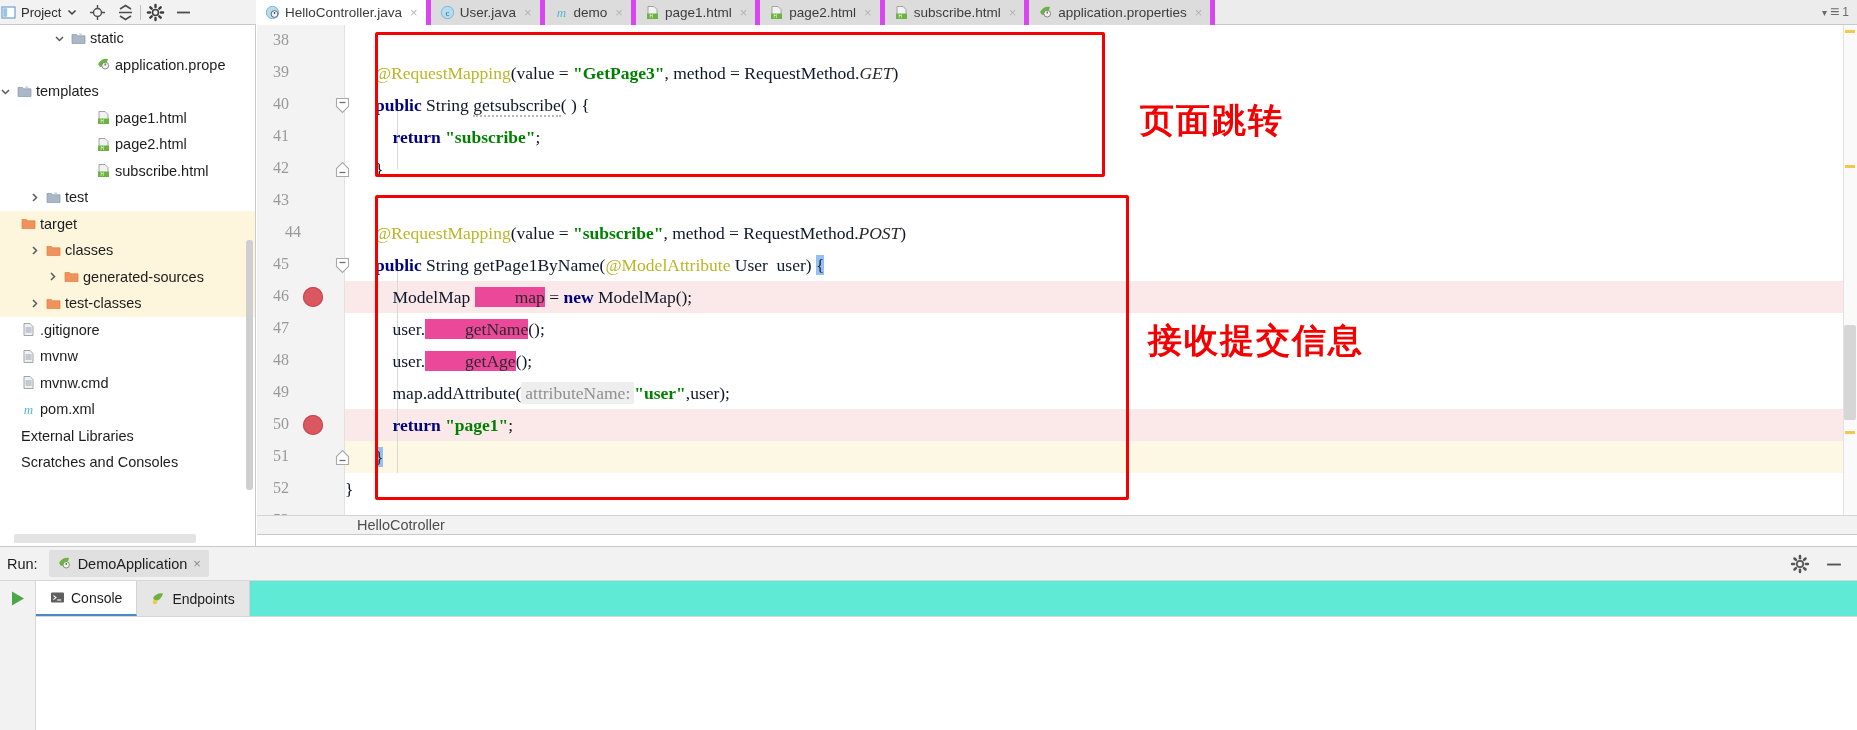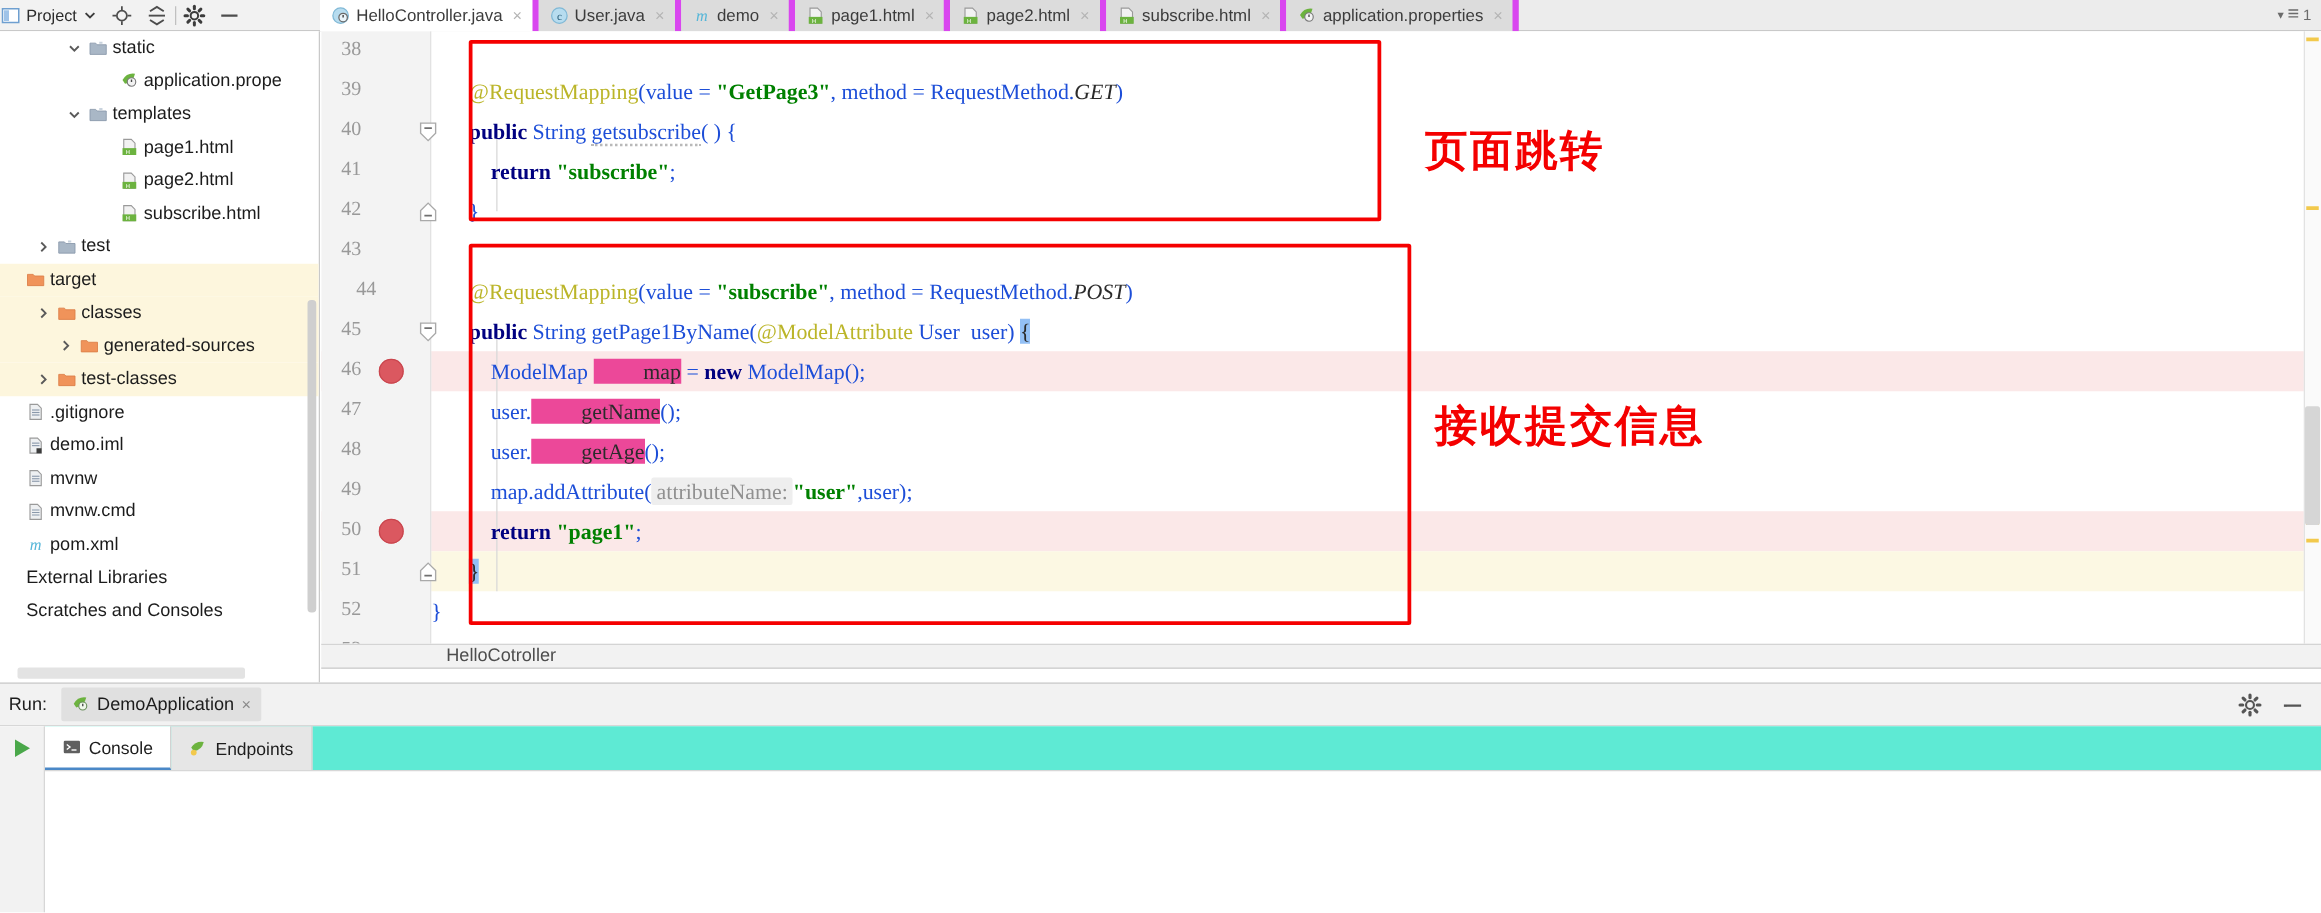--- a/index.html
+++ b/index.html
@@ -99,21 +99,21 @@
   }
   .cline .txt { padding-left:30px; display:inline-block; }
   .rowbg-err { position:absolute; left:0; right:0; height:32px; background:#fbe8e8; }
   .rowbg-cur { position:absolute; left:0; right:0; height:32px; background:#fcf8e3; }
 
   
   .kw     { color:#000080; font-weight:bold; }
   .ann    { color:#bbb529; }
   .str    { color:#008000; font-weight:bold; }
   .stat   { color:#2b2b2b; font-style:italic; }
-  .plain  { color:#1d4ed8; }
+  .plain  { color:#0f172a; }
   .hintbg { background:#eeeeee; color:#909090; padding:1px 4px; border-radius:2px; }
   .idhl   { background:#ec4899;padding-left:40px; }
   .bracehl{ background:#93c0f5; }
   .squig  { border-bottom:2px dotted #b9b9b9; }
 
   
   .iguide { position:absolute; width:1px; background:#d8d8d8; }
 
   
   .redbox { position:absolute; border:3px solid #f50000; border-radius:2px; pointer-events:none; }
@@ -350,21 +350,21 @@
           <span class="twist"></span>
           <span class="ic">
             <svg class="ic" viewBox="0 0 15 15">
               <path d="M2 7 q3.5 -6 10 -5 q-1.5 7 -8 8 z" fill="#6cb33f"></path>
               <circle cx="9.2" cy="8.6" r="3.4" fill="#f2f2f2" stroke="#7a7a7a" stroke-width="0.9"></circle>
               <path d="M9.2 6.6 v2" stroke="#4a4a4a" stroke-width="1.1"></path>
             </svg>
           </span>
           <span class="tname">application.prope</span>
         </div>
-        <div class="trow" style="padding-left: 54px;">
+        <div class="trow" style="">
           <span class="twist">
             <svg width="11" height="11" viewBox="0 0 11 11">
               <path d="M2 4 L5.5 7.5 L9 4" fill="none" stroke="#5a5a5a" stroke-width="1.5"></path>
             </svg>
           </span>
           <span class="ic">
             <svg class="ic" viewBox="0 0 15 15">
               <path d="M1 3.5 h4.5 l1.2 1.3 H14 v7.7 H1 z" fill="#a9b7c6" stroke="#8a99ab" stroke-width="0.7"></path>
               <rect x="8.4" y="2.4" width="2.6" height="1.6" fill="#c9d3de"></rect>
             </svg>
@@ -472,34 +472,20 @@
             <svg class="ic" viewBox="0 0 15 15">
               <path d="M3 1.5 h6 l3 3 v9 h-9 z" fill="#eef0f2" stroke="#9a9a9a" stroke-width="0.9"></path>
               <g stroke="#8a99ab" stroke-width="0.9">
                 <path d="M4.6 6 h6"></path>
                 <path d="M4.6 8 h6"></path>
                 <path d="M4.6 10 h6"></path>
               </g>
             </svg>
           </span>
           <span class="tname">.gitignore</span>
-        </div>
-        <div class="trow" style="padding-left: 4px;">
-          <span class="twist"></span>
-          <span class="ic">
-            <svg class="ic" viewBox="0 0 15 15">
-              <path d="M3 1.5 h6 l3 3 v9 h-9 z" fill="#eef0f2" stroke="#9a9a9a" stroke-width="0.9"></path>
-              <g stroke="#8a99ab" stroke-width="0.9">
-                <path d="M4.6 5.5 h6"></path>
-                <path d="M4.6 7.5 h6"></path>
-              </g>
-              <rect x="8.2" y="9.6" width="4" height="4" fill="#3c3c3c"></rect>
-            </svg>
-          </span>
-          <span class="tname">demo.iml</span>
         </div>
         <div class="trow" style="padding-left: 4px;">
           <span class="twist"></span>
           <span class="ic">
             <svg class="ic" viewBox="0 0 15 15">
               <path d="M3 1.5 h6 l3 3 v9 h-9 z" fill="#eef0f2" stroke="#9a9a9a" stroke-width="0.9"></path>
               <g stroke="#8a99ab" stroke-width="0.9">
                 <path d="M4.6 6 h6"></path>
                 <path d="M4.6 8 h6"></path>
                 <path d="M4.6 10 h6"></path>

